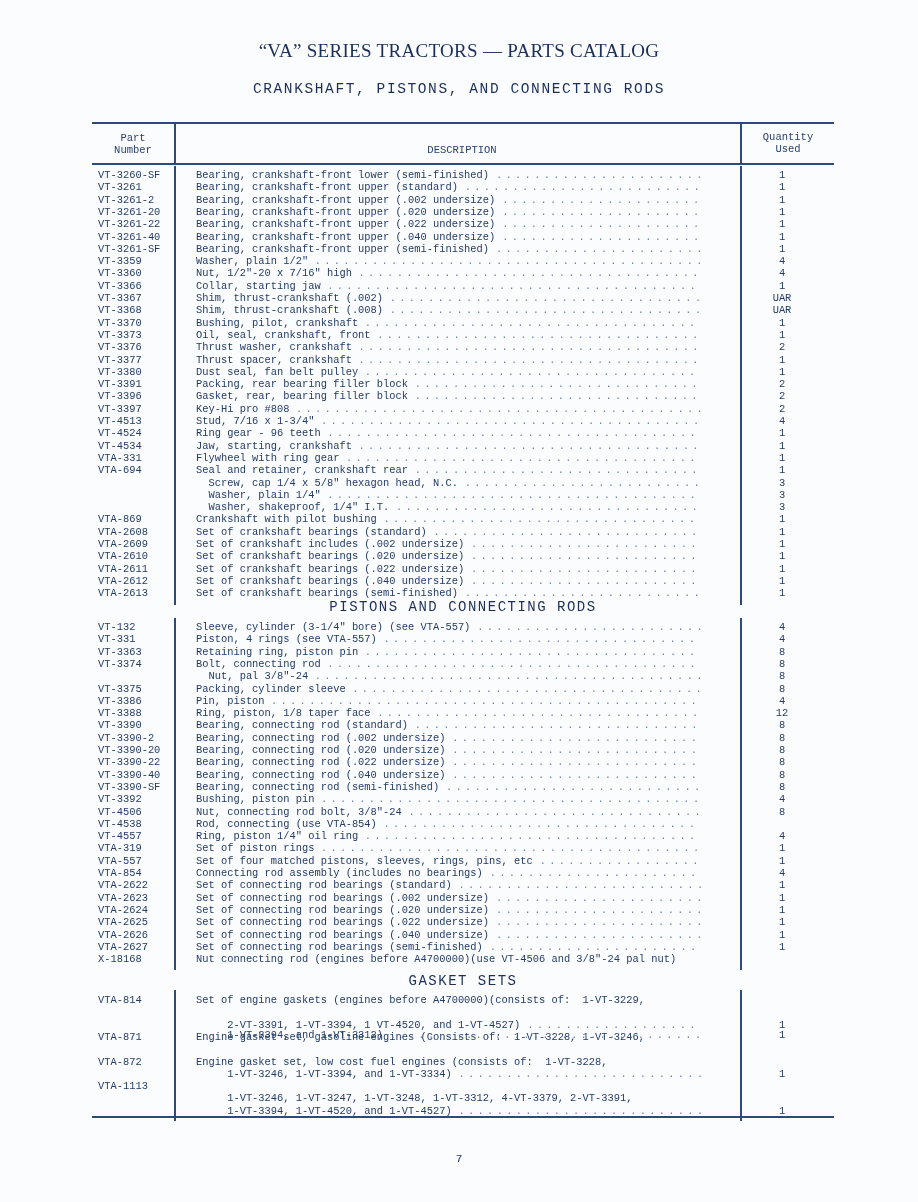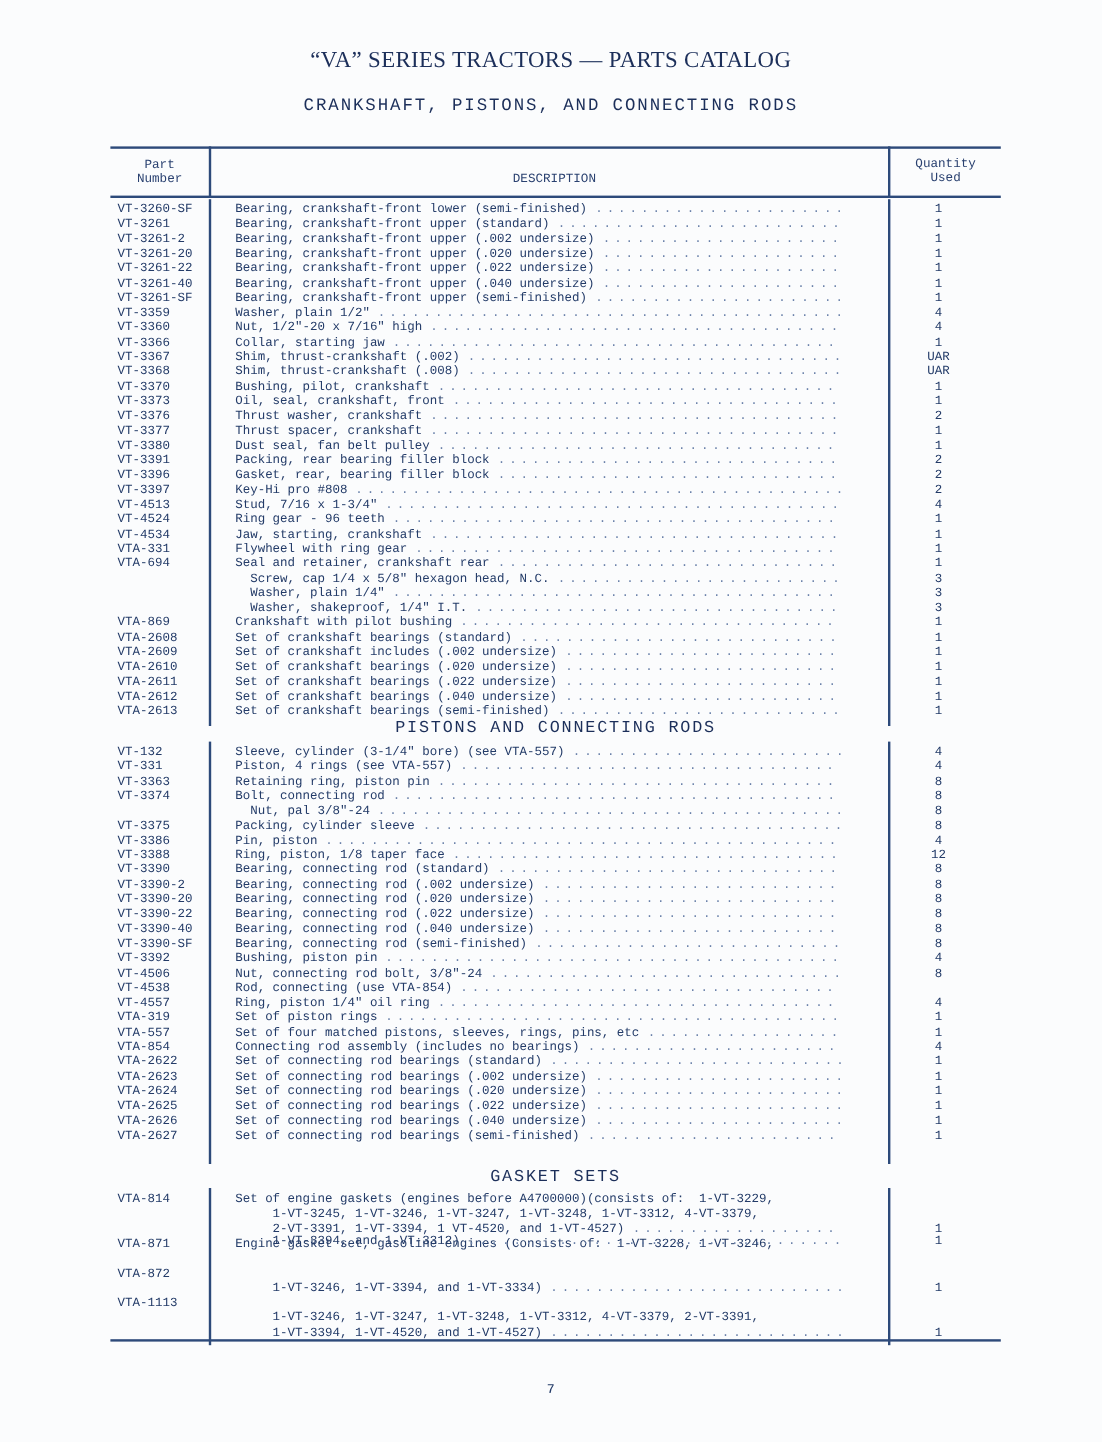--- a/index.html
+++ b/index.html
@@ -108,28 +108,28 @@
     <div class="row" style="top: 708.1px;"><span class="pn">VT-4557</span><span class="desc">Ring, piston 1/4" oil ring</span><span class="dots" style="left: 272.75px;">...................................</span><span class="qty">4</span></div>
     <div class="row" style="top: 720.4px;"><span class="pn">VTA-319</span><span class="desc">Set of piston rings</span><span class="dots" style="left: 229px;">........................................</span><span class="qty">1</span></div>
     <div class="row" style="top: 732.7px;"><span class="pn">VTA-557</span><span class="desc">Set of four matched pistons, sleeves, rings, pins, etc</span><span class="dots" style="left: 447.75px;">.................</span><span class="qty">1</span></div>
     <div class="row" style="top: 745px;"><span class="pn">VTA-854</span><span class="desc">Connecting rod assembly (includes no bearings)</span><span class="dots" style="left: 397.75px;">......................</span><span class="qty">4</span></div>
     <div class="row" style="top: 757.3px;"><span class="pn">VTA-2622</span><span class="desc">Set of connecting rod bearings (standard)</span><span class="dots" style="left: 366.5px;">..........................</span><span class="qty">1</span></div>
     <div class="row" style="top: 769.6px;"><span class="pn">VTA-2623</span><span class="desc">Set of connecting rod bearings (.002 undersize)</span><span class="dots" style="left: 404px;">......................</span><span class="qty">1</span></div>
     <div class="row" style="top: 781.9px;"><span class="pn">VTA-2624</span><span class="desc">Set of connecting rod bearings (.020 undersize)</span><span class="dots" style="left: 404px;">......................</span><span class="qty">1</span></div>
     <div class="row" style="top: 794.2px;"><span class="pn">VTA-2625</span><span class="desc">Set of connecting rod bearings (.022 undersize)</span><span class="dots" style="left: 404px;">......................</span><span class="qty">1</span></div>
     <div class="row" style="top: 806.5px;"><span class="pn">VTA-2626</span><span class="desc">Set of connecting rod bearings (.040 undersize)</span><span class="dots" style="left: 404px;">......................</span><span class="qty">1</span></div>
     <div class="row" style="top: 818.8px;"><span class="pn">VTA-2627</span><span class="desc">Set of connecting rod bearings (semi-finished)</span><span class="dots" style="left: 397.75px;">......................</span><span class="qty">1</span></div>
+    <div class="row" style="top: 831.1px;"><span class="pn">X-18168</span><span class="desc">Nut connecting rod (engines before A4700000)(use VT-4506 and 3/8"-24 pal nut)</span><span class="qty"></span></div>
     <div class="vline" style="left: 82px; top: 868px; height: 131px;"></div>
     <div class="vline" style="left: 648px; top: 868px; height: 131px;"></div>
     <div class="row" style="top: 872px;"><span class="pn">VTA-814</span><span class="desc">Set of engine gaskets (engines before A4700000)(consists of:  1-VT-3229,</span><span class="qty"></span></div>
-    <div class="row" style="top: 884.3px;"><span class="pn"></span><span class="desc">     1-VT-3245, 1-VT-3246, 1-VT-3247, 1-VT-3248, 1-VT-3312, 4-VT-3379,</span><span class="qty"></span></div>
     <div class="row" style="top: 896.6px;"><span class="pn"></span><span class="desc">     2-VT-3391, 1-VT-3394, 1 VT-4520, and 1-VT-4527)</span><span class="dots" style="left: 435.25px;">..................</span><span class="qty">1</span></div>
     <div class="row" style="top: 908.9px;"><span class="pn">VTA-871</span><span class="desc">Engine gasket set, gasoline engines (Consists of:  1-VT-3228, 1-VT-3246,</span><span class="qty"></span></div>
     <div class="row" style="top: 907px;"><span class="pn"></span><span class="desc">     1-VT-3394, and 1-VT-3312)</span><span class="dots" style="left: 297.75px;">.................................</span><span class="qty">1</span></div>
-    <div class="row" style="top: 933.5px;"><span class="pn">VTA-872</span><span class="qty"></span></div>
+    <div class="row" style="top: 933.5px;"><span class="pn">VTA-872</span><span class="desc">Engine gasket set, low cost fuel engines (consists of:  1-VT-3228,</span><span class="qty"></span></div>
     <div class="row" style="top: 945.8px;"><span class="pn"></span><span class="desc">     1-VT-3246, 1-VT-3394, and 1-VT-3334)</span><span class="dots" style="left: 366.5px;">..........................</span><span class="qty">1</span></div>
     <div class="row" style="top: 958.1px;"><span class="pn">VTA-1113</span><span class="qty"></span></div>
     <div class="row" style="top: 970.4px;"><span class="pn"></span><span class="desc">     1-VT-3246, 1-VT-3247, 1-VT-3248, 1-VT-3312, 4-VT-3379, 2-VT-3391,</span><span class="qty"></span></div>
     <div class="row" style="top: 982.7px;"><span class="pn"></span><span class="desc">     1-VT-3394, 1-VT-4520, and 1-VT-4527)</span><span class="dots" style="left: 366.5px;">..........................</span><span class="qty">1</span></div>
   </div>
 
 <div class="pagenum">7</div>
 
 <div class="section" style="top: 599px;">PISTONS AND CONNECTING RODS</div>
 <div class="section" style="top: 973px;">GASKET SETS</div>

